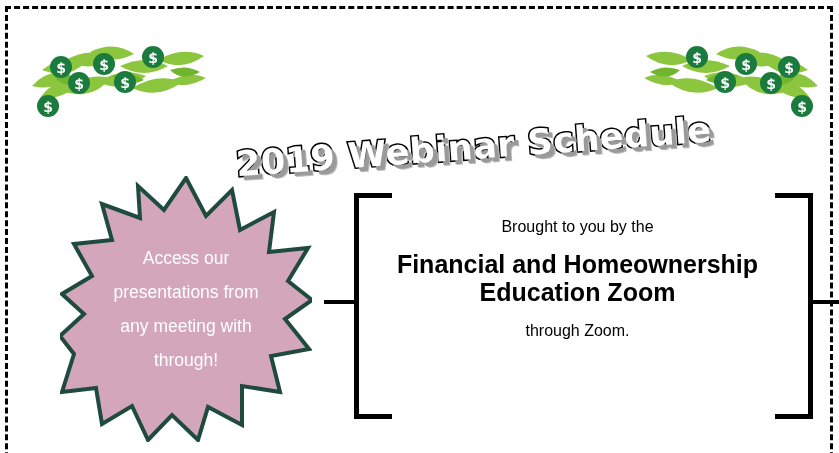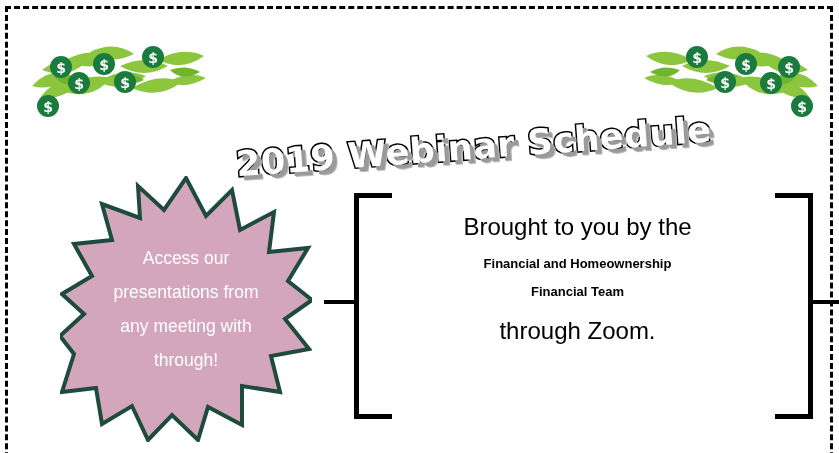--- a/index.html
+++ b/index.html
@@ -101,22 +101,22 @@
 
   
   #credit-block {
     position: absolute;
     left: 395px;
     top: 212px;
     width: 365px;
     text-align: center;
     color: #000000;
   }
-  .credit-line  { font-size: 24px; line-height: 30px; }
-  .credit-bold  { font-size: 13px; line-height: 28px; font-weight: bold; }
+  .credit-line  { font-size: 16px; line-height: 30px; }
+  .credit-bold  { font-size: 25px; line-height: 28px; font-weight: bold; }
   #credit-org   { margin-top: 8px; }
   #credit-tech  { margin-top: 10px; }
 </style>
 </head>
 <body>
 
 <div id="page">
 
   <div id="page-frame"></div>
 
@@ -214,20 +214,20 @@
 
   <div class="bracket-line" id="bracket-right-stem"></div>
   <div class="bracket-line" id="bracket-right-top"></div>
   <div class="bracket-line" id="bracket-right-bot"></div>
   <div class="bracket-line" id="bracket-right-tick"></div>
 
   <div id="credit-block">
     <div class="credit-line">Brought to you by the</div>
     <div id="credit-org">
       <div class="credit-bold">Financial and Homeownership</div>
-      <div class="credit-bold">Financial Team</div>
+      <div class="credit-bold">Education Zoom</div>
     </div>
     <div id="credit-tech">
       <div class="credit-line">through Zoom.</div>
     </div>
   </div>
 
 </div>
 
 </body></html>

